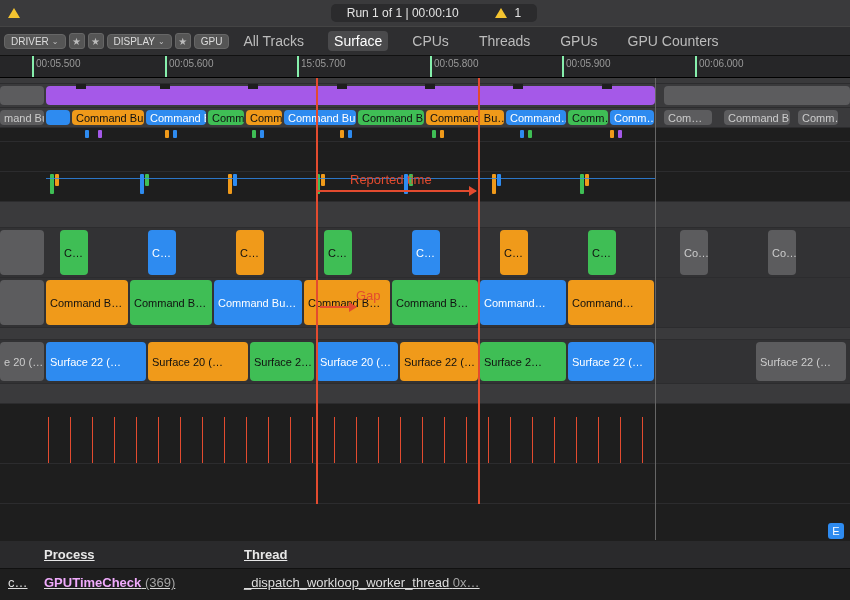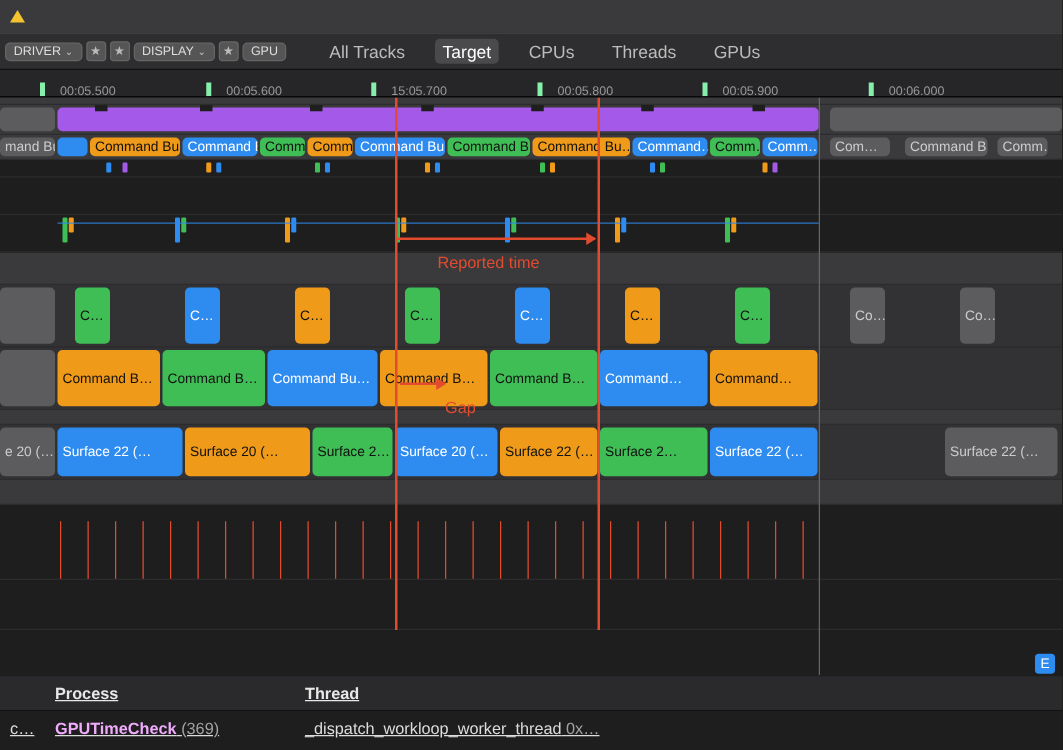--- a/index.html
+++ b/index.html
@@ -74,21 +74,21 @@
     border-radius: 3px;
     color: #bbb;
     font-size: 10px;
     display: inline-flex;
     align-items: center;
     justify-content: center;
   }
   .tabs {
     display: flex;
     gap: 18px;
-    margin-left: 24px;
+    margin-left: 4px;
   }
   .tab {
     color: #bcbcbc;
     font-size: 14px;
     cursor: pointer;
     padding: 2px 6px;
     border-radius: 4px;
   }
   .tab.active {
     color: #fff;
@@ -97,25 +97,25 @@
   
   .ruler {
     height: 22px;
     background: #262628;
     border-bottom: 1px solid #000;
     position: relative;
     overflow: hidden;
   }
   .ruler .tick {
     position: absolute;
-    top: 10px; bottom: 0;
-    border-left: 4px solid #86efac;
+    top: 0; bottom: 0;
+    border-left: 2px solid #86efac;
     font-size: 10px;
     color: #999;
-    padding-left: 12px;
+    padding-left: 2px;
     line-height: 16px;
   }
   .timeline-area {
     position: relative;
     height: 462px;
     background: #1e1e1e;
     overflow: hidden;
   }
   .track {
     position: relative;
@@ -160,21 +160,20 @@
     z-index:40;
   }
   .red-annot {
     position:absolute;
     color:#e34b2f;
     font-size:13px;
     z-index:41;
     display:flex;
     align-items:center;
     gap:4px;
-    margin-top:30px;
   }
   .red-arrow-h {
     height:2px;background:#e34b2f;
     position:relative;
   }
   .red-arrow-h::after{
     content:"";position:absolute;right:-1px;top:-4px;
     border-left:8px solid #e34b2f;
     border-top:5px solid transparent;
     border-bottom:5px solid transparent;
@@ -230,37 +229,44 @@
     position:absolute;bottom:0;
     width:1px;
     background:#e34b2f;
   }
 </style>
 </head>
 <body>
 
 <div class="titlebar">
   <span class="warn-tri"></span>
+  <div class="center">
+    <span>Run 1 of 1  |  00:00:10</span>
+    <span style="width:20px"></span>
+    <span class="warn-tri"></span>
+    <span>1</span>
+  </div>
 </div>
 
 <div class="toolbar">
   <div id="pill-container" style="display:flex;gap:3px;align-items:center;">
       <span class="pill">DRIVER<span class="chev">⌄</span></span>
       <span class="star-btn">★</span>
       <span class="star-btn">★</span>
       <span class="pill">DISPLAY<span class="chev">⌄</span></span>
       <span class="star-btn">★</span>
       <span class="pill">GPU</span>
     </div>
   <div class="tabs" id="tabs-container">
       <div class="tab">All Tracks</div>
-      <div class="tab active">Target</div>
+      <div class="tab active">Surface</div>
       <div class="tab">CPUs</div>
       <div class="tab">Threads</div>
       <div class="tab">GPUs</div>
+      <div class="tab">GPU Counters</div>
     </div>
 </div>
 
 <div class="ruler" id="ruler">
     <div class="tick" style="left: 32px;">00:05.500</div>
     <div class="tick" style="left: 165px;">00:05.600</div>
     <div class="tick" style="left: 297px;">15:05.700</div>
     <div class="tick" style="left: 430px; text-align: right;">00:05.800</div>
     <div class="tick" style="left: 562px;">00:05.900</div>
     <div class="tick" style="left: 695px;">00:06.000</div>

